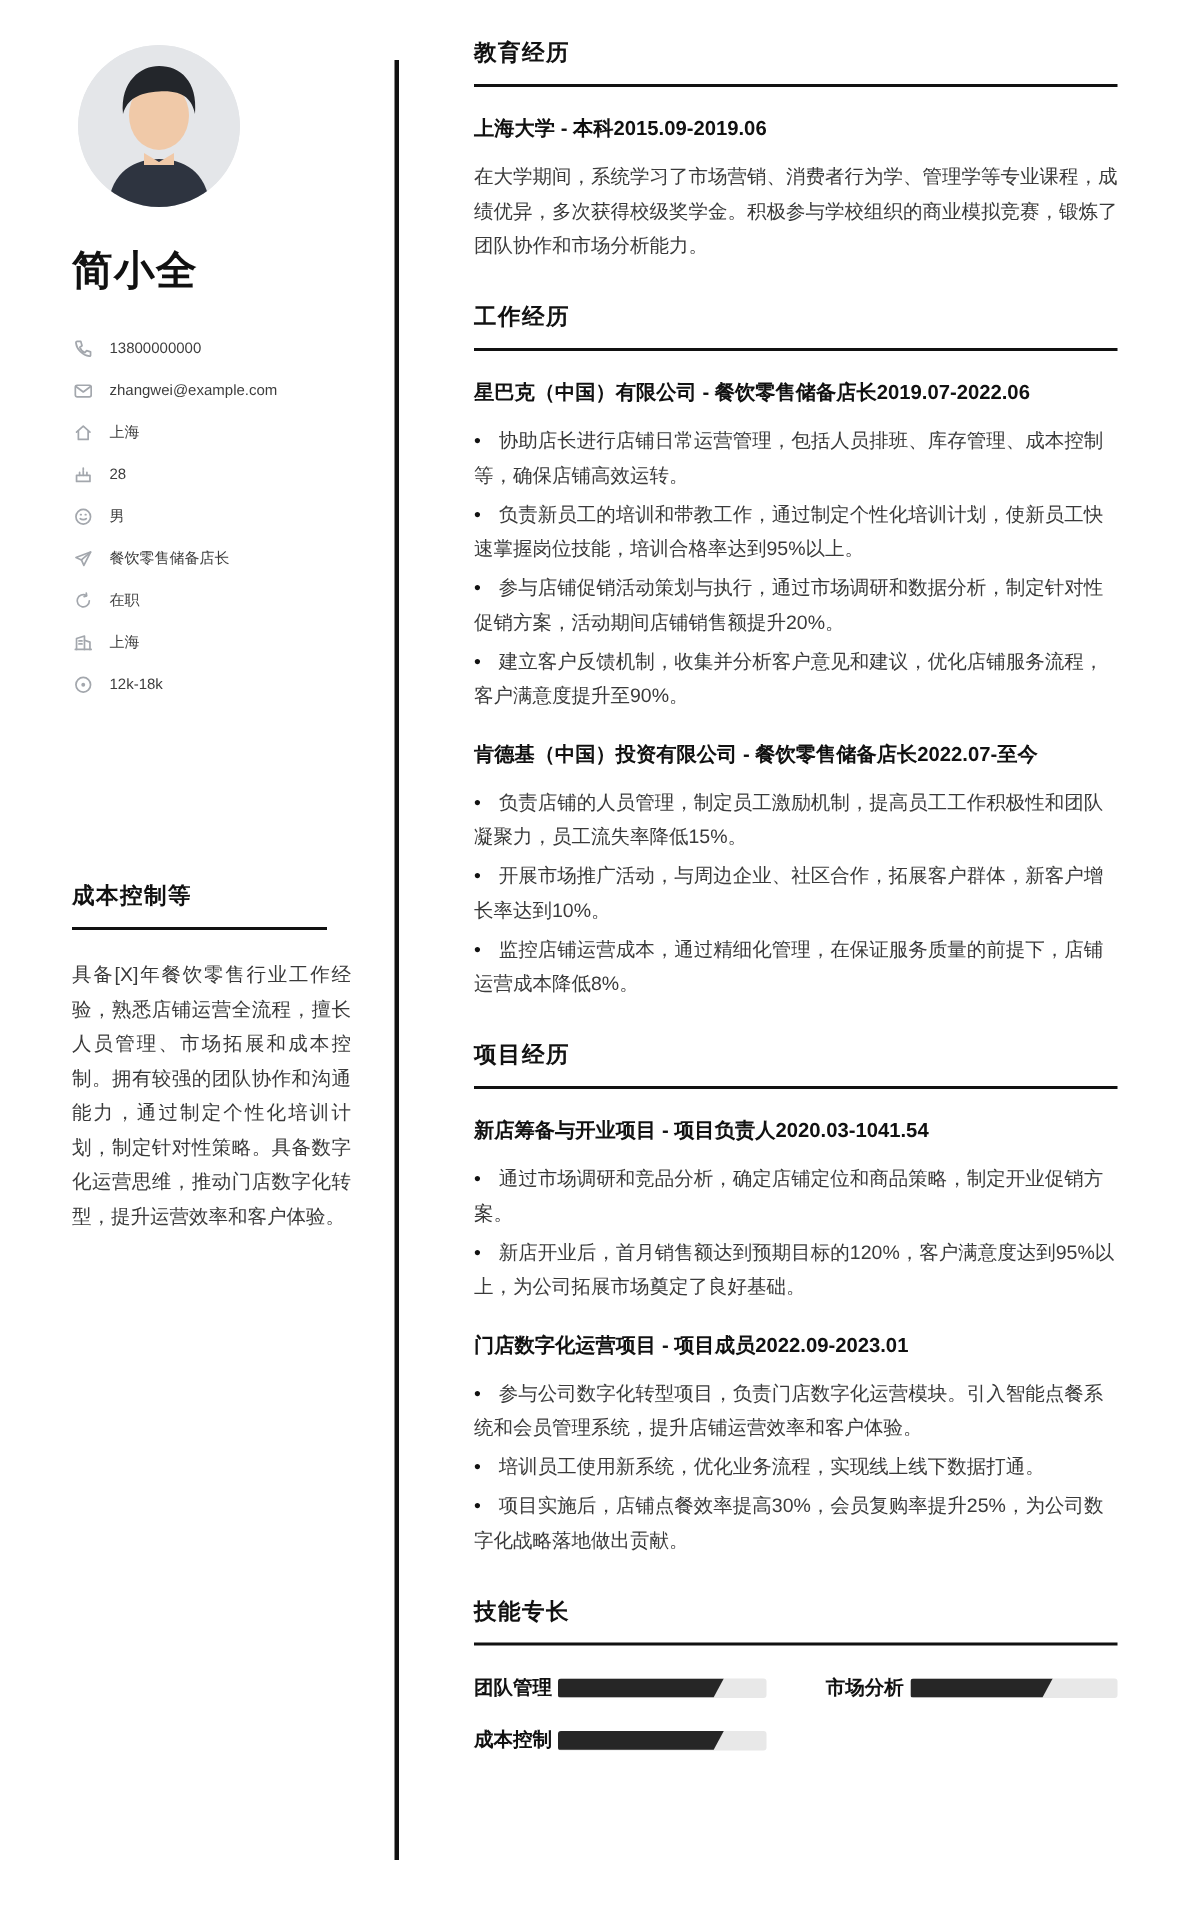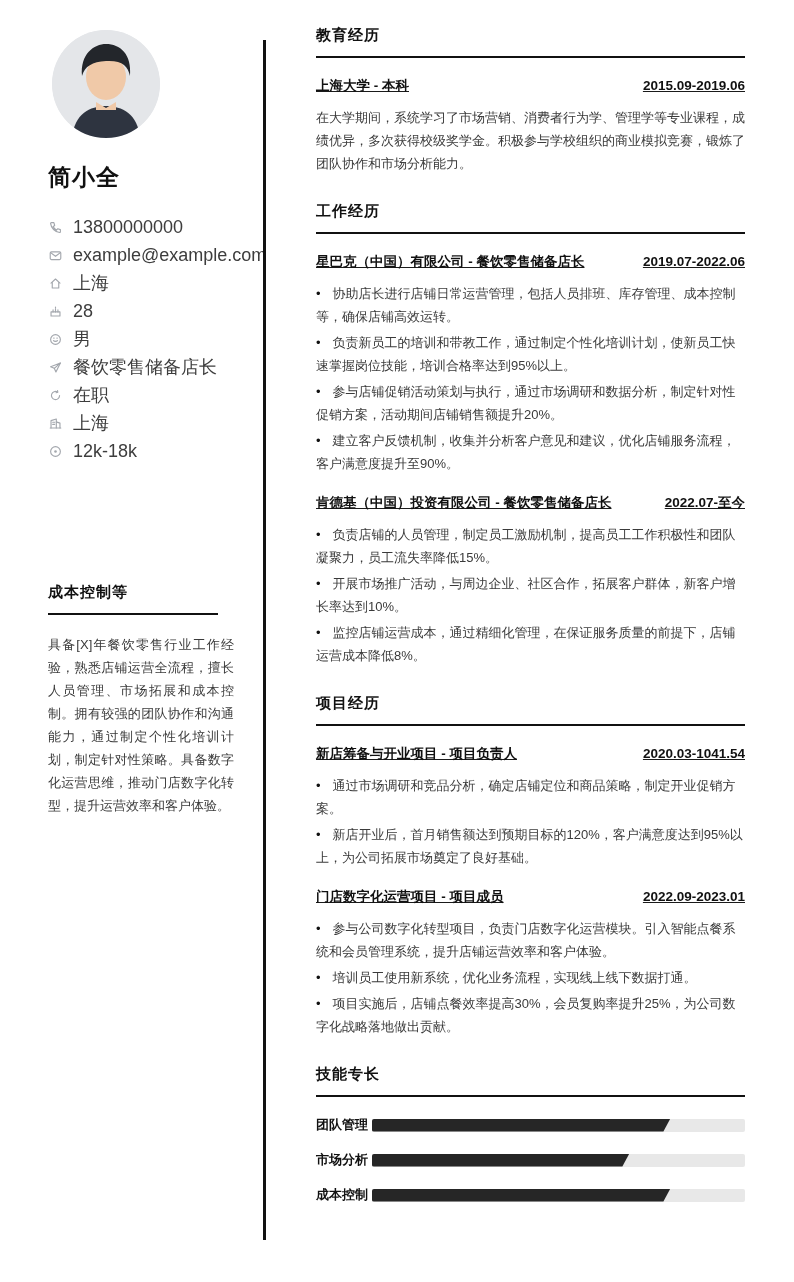--- a/index.html
+++ b/index.html
@@ -9,48 +9,48 @@
     color:#1a1a1a;
     width:794px; height:1282px;
     overflow:hidden;
   }
   .page { display:flex; width:794px; height:1282px; background:#fff; }
 
   
   .left { width:263px; padding:30px 28px 0 48px; flex-shrink:0; }
   .avatar { width:108px; height:108px; border-radius:50%; overflow:hidden; margin-left:4px; background:#e4e6e9; }
   .avatar svg { display:block; width:108px; height:108px; }
-  .name { font-size:23px; font-weight:700; color:#111; margin-top:24px; letter-spacing:1px; }
+  .name { font-size:27px; font-weight:700; color:#111; margin-top:24px; letter-spacing:1px; }
   .contacts { margin-top:20px; }
-  .contact-row { display:flex; align-items:center; height:28px; font-size:18px; color:#3d3d3d; }
+  .contact-row { display:flex; align-items:center; height:28px; font-size:10px; color:#3d3d3d; }
   .cicon { width:14px; height:14px; margin-right:11px; display:inline-flex; align-items:center; justify-content:center; flex-shrink:0; }
   .cicon svg { width:13px; height:13px; stroke:#a3a7ad; fill:none; stroke-width:1.4; stroke-linecap:round; stroke-linejoin:round; }
 
   .summary-block { margin-top:118px; }
   .left-heading { font-size:15px; font-weight:700; color:#111; padding-bottom:11px; border-bottom:2px solid #111; width:170px; letter-spacing:1px; }
   .summary-text { margin-top:18px; font-size:13px; line-height:23px; color:#3a3a3a; width:186px; text-align:justify; }
 
   
   .divider { width:3px; background:#111; height:1200px; margin-top:40px; flex-shrink:0; }
 
   
   .right { flex:1; padding:26px 49px 0 50px; }
   .section { margin-top:27px; }
   .section:first-child { margin-top:0; }
   .section-heading { font-size:15px; font-weight:700; color:#111; padding-bottom:11px; border-bottom:2px solid #111; letter-spacing:1px; }
   .item { margin-top:19px; }
-  .item-header { display:flex; justify-content:space-between; align-items:baseline; margin-bottom:11px;text-decoration:underline; }
+  .item-header { display:flex; align-items:baseline; margin-bottom:11px; }
   .item-title { font-size:13.5px; font-weight:700; color:#111; }
   .item-date { font-size:13.5px; font-weight:700; color:#111; white-space:nowrap; }
   .para { font-size:13px; line-height:23px; color:#3a3a3a; }
   .bullet { font-size:13px; line-height:23px; color:#3a3a3a; margin-bottom:3px; }
   .bullet::before { content:"\2022"; color:#111; margin-right:12px; }
 
   
-  .skills-grid { display:grid; grid-template-columns:1fr; column-gap:40px; row-gap:17px; margin-top:19px; }
+  .skills-grid { display:grid; grid-template-columns:1fr 1fr; column-gap:40px; row-gap:17px; margin-top:19px; }
   .skill-row { display:flex; align-items:center; }
   .skill-label { font-size:13px; font-weight:700; color:#111; width:56px; flex-shrink:0; }
   .skill-bar { flex:1; height:13px; background:#e8e8e8; border-radius:2px; overflow:hidden; }
   .skill-fill { height:100%; background:#262626; clip-path:polygon(0 0,100% 0,calc(100% - 7px) 100%,0 100%); }
 </style>
 </head>
 <body>
 
 <div class="page">
 
@@ -77,21 +77,21 @@
           </span>
         <span>13800000000</span>
       </div>
       <div class="contact-row">
         <span class="cicon">
             <svg viewBox="0 0 16 16">
               <rect x="1.5" y="3.5" width="13" height="9.5" rx="1.5"></rect>
               <path d="M2 4.5 L8 9 L14 4.5"></path>
             </svg>
           </span>
-        <span>example@example.com</span>
+        <span>zhangwei@example.com</span>
       </div>
       <div class="contact-row">
         <span class="cicon">
             <svg viewBox="0 0 16 16">
               <path d="M2.5 7.5 L8 2.5 L13.5 7.5"></path>
               <path d="M4 6.8 L4 13.5 L12 13.5 L12 6.8"></path>
             </svg>
           </span>
         <span>上海</span>
       </div>

